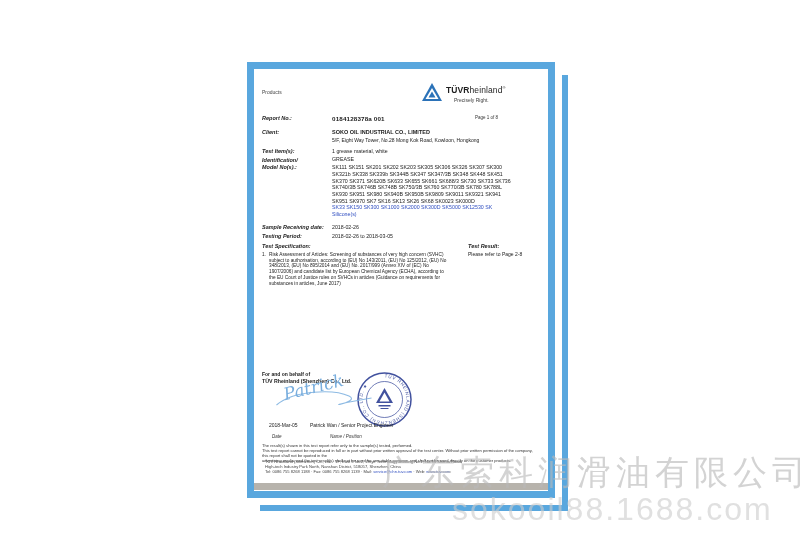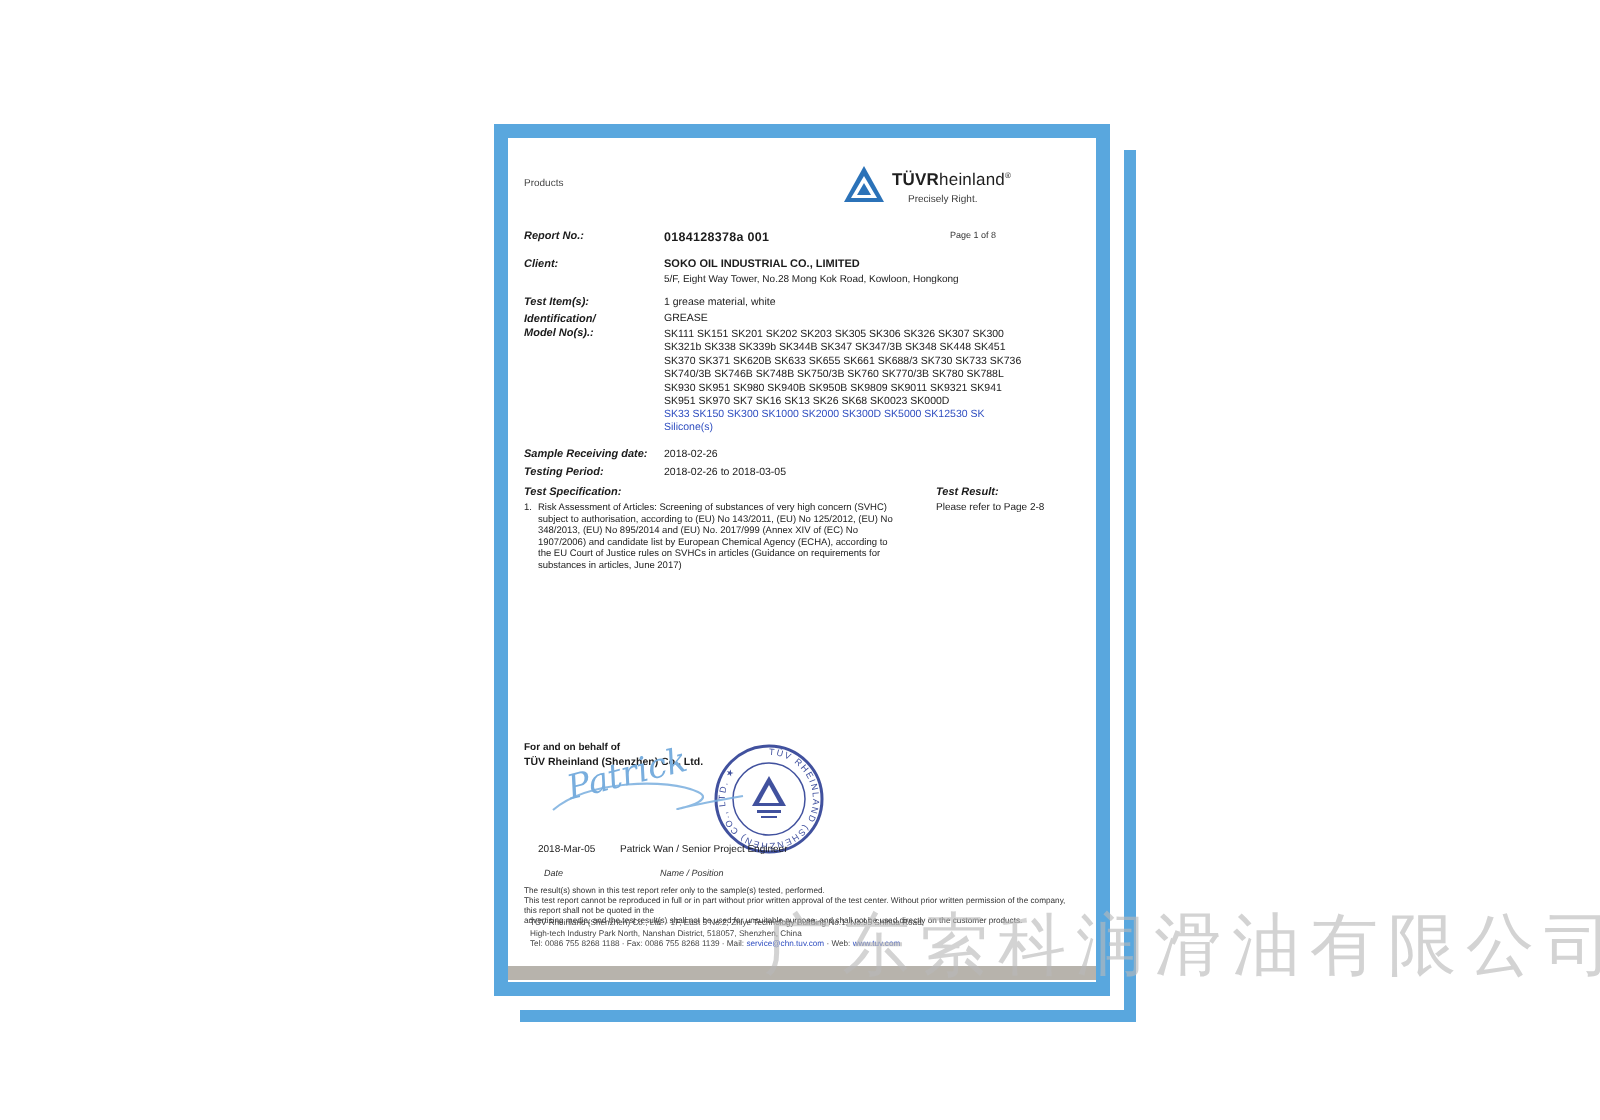--- a/index.html
+++ b/index.html
@@ -161,14 +161,15 @@
 advertising media, and the test result(s) shall not be used for unsuitable purpose, and shall not be used directly on the customer products.</div>
       <div class="abs addr1">TÜV Rheinland (Shenzhen) Co., Ltd. · 1F, East 5 No.2, Zhiye Technology Building No.1, No.95 Shihua Road,</div>
       <div class="abs addr2">High-tech Industry Park North, Nanshan District, 518057, Shenzhen, China</div>
       <div class="abs contact"><span>Tel: 0086 755 8268 1188 · Fax: 0086 755 8268 1139 · Mail: </span><span class="blue-link">service@chn.tuv.com</span><span> · Web: </span><span class="blue-link">www.tuv.com</span></div>
 
       <div class="abs page-shadow"></div>
     </div>
   </div>
 
   <div class="wm-co">广东索科润滑油有限公司</div>
+  <div class="wm-url">sokooil88.1688.com</div>
 
 </div>
 
 </body></html>

